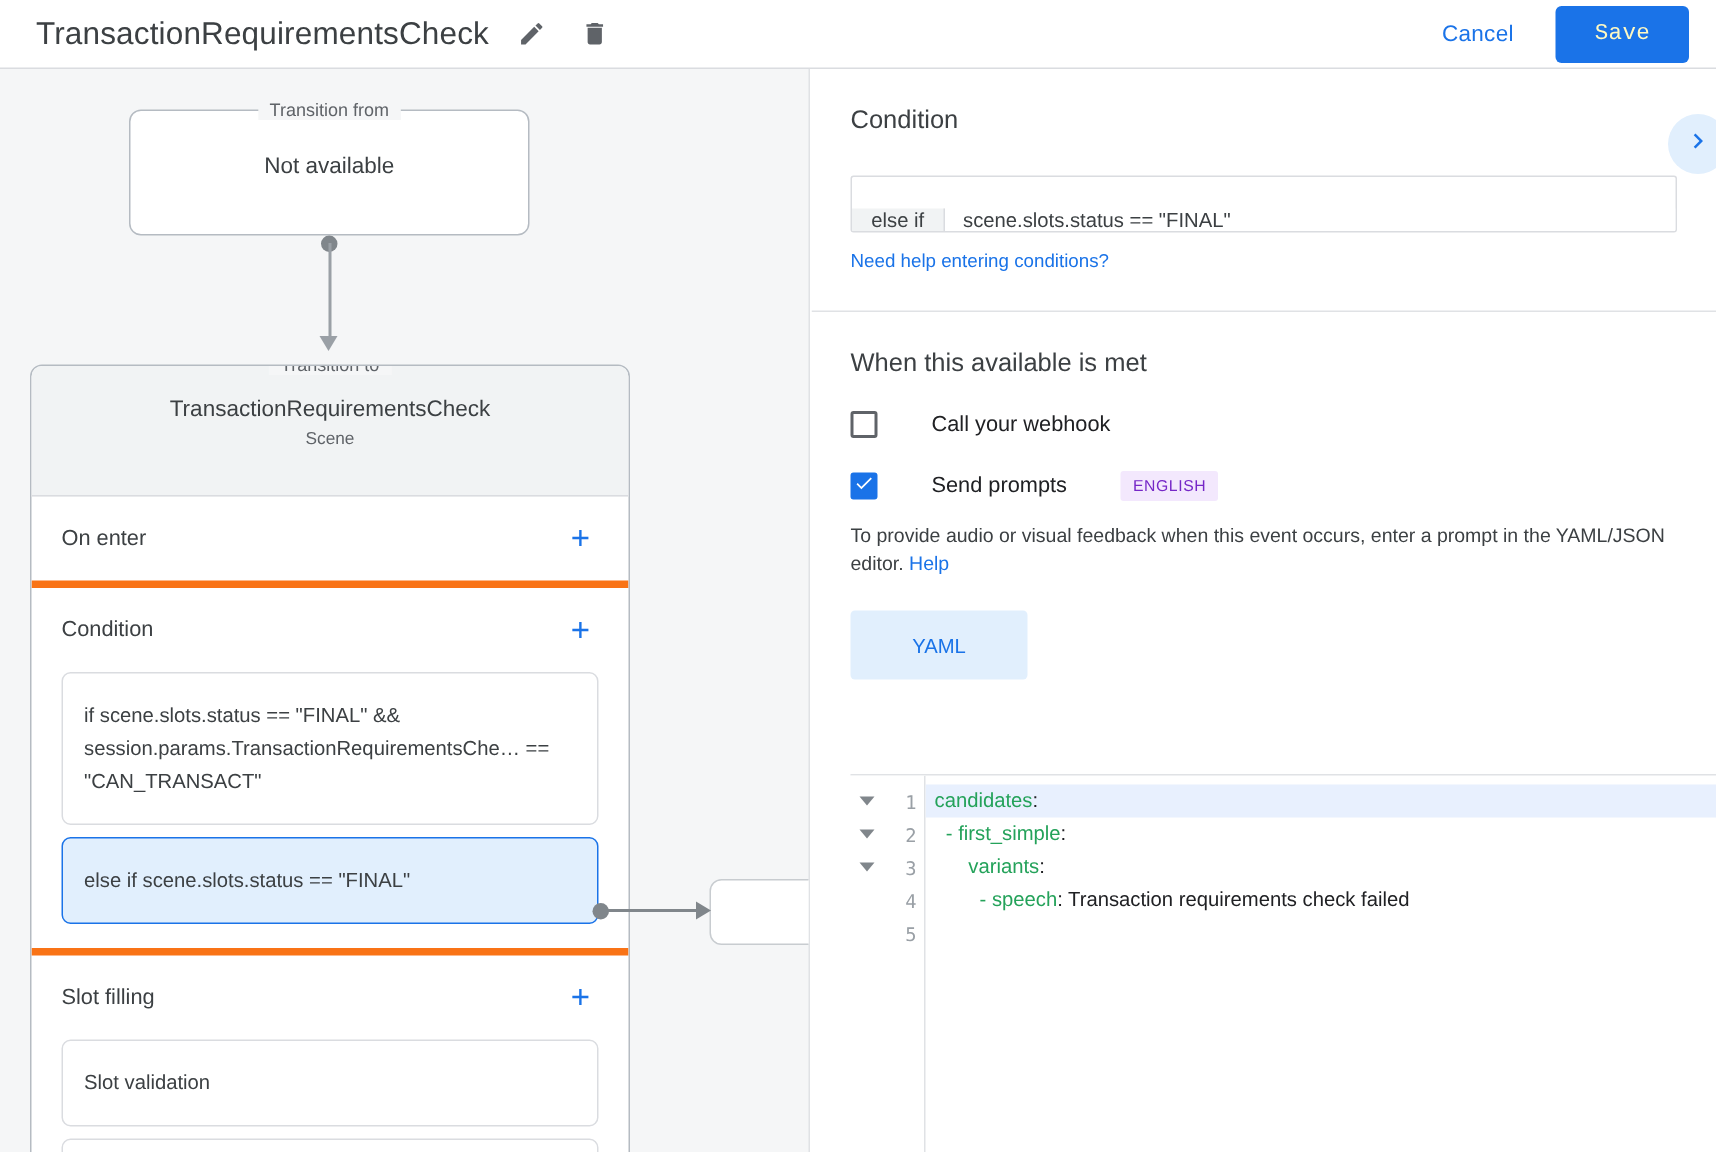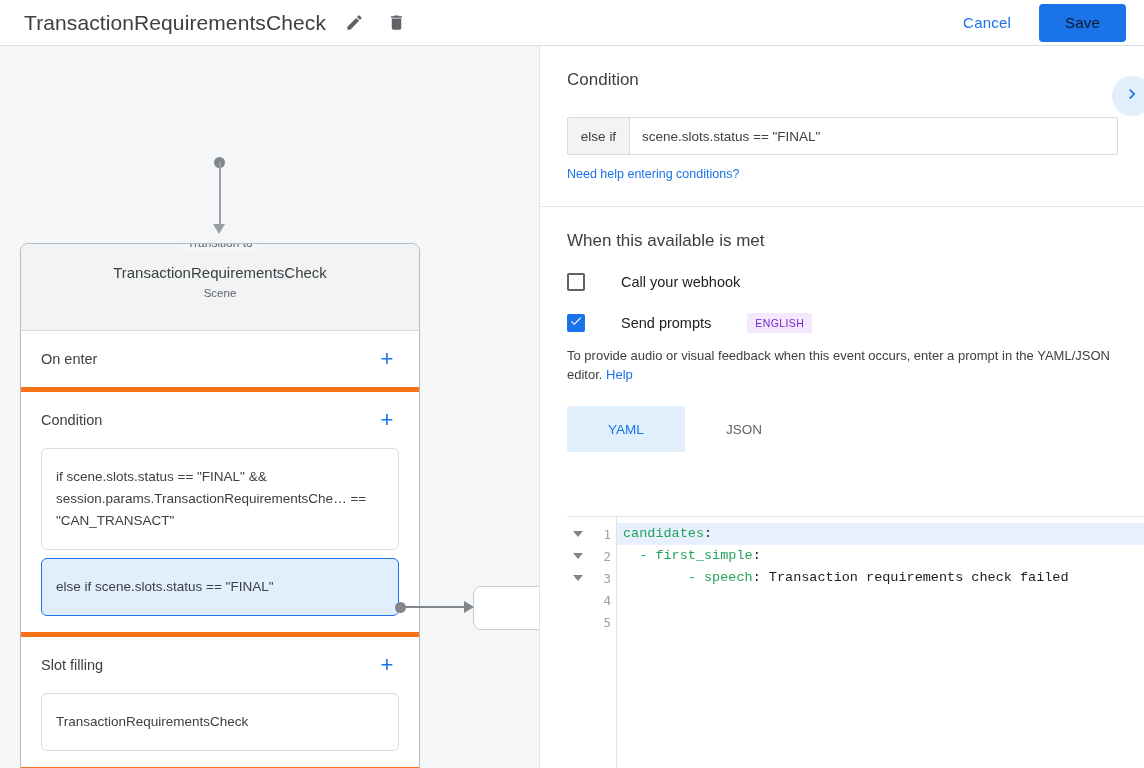--- a/index.html
+++ b/index.html
@@ -43,25 +43,25 @@
     font-size: 15px; color: #1a73e8;
     background: none; border: none;
     padding: 8px 14px;
     font-family: inherit;
     cursor: pointer;
     letter-spacing: .2px;
   }
   .save-btn {
     margin-left: 14px;
     font-size: 15px;
-    color: #0f172a;
+    color: #fef9c3;
     background: #1a73e8;
     border: none; border-radius: 4px;
     padding: 0 26px; height: 38px;
-    font-family: Liberation Sans, sans-serif;
+    font-family: Liberation Mono, monospace;
     cursor: pointer;
     letter-spacing: .2px;
   }
 
   
   .canvas {
     position: absolute;
     top: 46px; left: 0;
     width: 540px; height: 722px;
     background: #f5f6f7;
@@ -233,20 +233,21 @@
     cursor: pointer;
   }
 
   .cond-row {
     display: flex;
     margin-top: 27px;
     border: 1px solid #dadce0;
     border-radius: 2px;
     height: 38px;
     overflow: hidden;
+    align-items: flex-end;
   }
   .cond-prefix {
     width: 62px;
     background: #f1f3f4;
     border-right: 1px solid #dadce0;
     display: flex; align-items: center; justify-content: center;
     font-size: 13.5px; color: #3c4043;
     flex: none;
   }
   .cond-input {
@@ -374,21 +375,21 @@
   .code {
     flex: 1;
     padding-top: 6px;
     position: relative;
     overflow: hidden;
   }
   .code-row {
     height: 22px;
     line-height: 22px;
     white-space: pre;
-    font-family: Liberation Mono, monospace;
+    font-family: Liberation Sans, sans-serif;
     font-size: 13.5px;
     color: #202124;
     padding-left: 6px;
   }
   .code-row.hl { background: #e8f0fe; }
   .yk { color: #24a25a; }
 </style>
 </head>
 <body>
 
@@ -412,20 +413,24 @@
   </div>
 
   <div class="header-right">
     <button class="cancel-btn">Cancel</button>
     <button class="save-btn">Save</button>
   </div>
 </div>
 
 <div class="canvas">
 
+  <div class="fieldbox" id="transition-from">
+    <div class="legend">Transition from</div>
+    <div class="notavailable">Not available</div>
+  </div>
 
   <div class="conn-dot" style="left:214px; top:111px;"></div>
   <div class="conn-line-v" style="left:218.5px; top:116px; height:68px;"></div>
   <div class="arrow-down" style="left:213px; top:178px;"></div>
 
   <div class="fieldbox" id="transition-to">
     <div class="legend">Transition to</div>
 
     <div class="scene-head">
       <div class="scene-name">TransactionRequirementsCheck</div>
@@ -449,20 +454,21 @@
         <div class="item-card selected">else if scene.slots.status == "FINAL"</div>
       </div>
     </div>
 
     <div class="section">
       <div class="section-header">
         <span class="section-title">Slot filling</span>
         <span class="plus-btn">+</span>
       </div>
       <div class="section-body">
+        <div class="item-card tall">Slot validation</div>
         <div class="item-card tall">TransactionRequirementsCheck</div>
       </div>
     </div>
   </div>
 
   <div class="conn-dot-right"></div>
   <div class="conn-line-h"></div>
   <div class="arrow-right"></div>
   <div id="next-node"></div>
 </div>
@@ -510,21 +516,20 @@
       <span class="lang-badge">ENGLISH</span>
     </div>
 
     <div class="helper-text">
       <span>To provide audio or visual feedback when this event occurs, enter a prompt in the YAML/JSON editor.</span>
       <a>Help</a>
     </div>
 
     <div class="tabs">
       <div class="tab active">YAML</div>
-      <div class="tab">JSON</div>
     </div>
   </div>
 </div>
 
 <div class="editor">
   <div class="gutter" id="gutter">
       <div class="gutter-row">
         <span class="fold">
           <span class="fold-tri"></span>
         </span>
@@ -547,16 +552,17 @@
         <span class="lnum">4</span>
       </div>
       <div class="gutter-row">
         <span class="fold"></span>
         <span class="lnum">5</span>
       </div>
     </div>
   <div class="code" id="code">
       <div class="code-row hl"><span class="yk">candidates</span>:</div>
       <div class="code-row">  <span class="yk">- first_simple</span>:</div>
+      <div class="code-row">      <span class="yk">variants</span>:</div>
       <div class="code-row">        <span class="yk">- speech</span>: Transaction requirements check failed</div>
       <div class="code-row"></div>
     </div>
 </div>
 
 </body></html>

